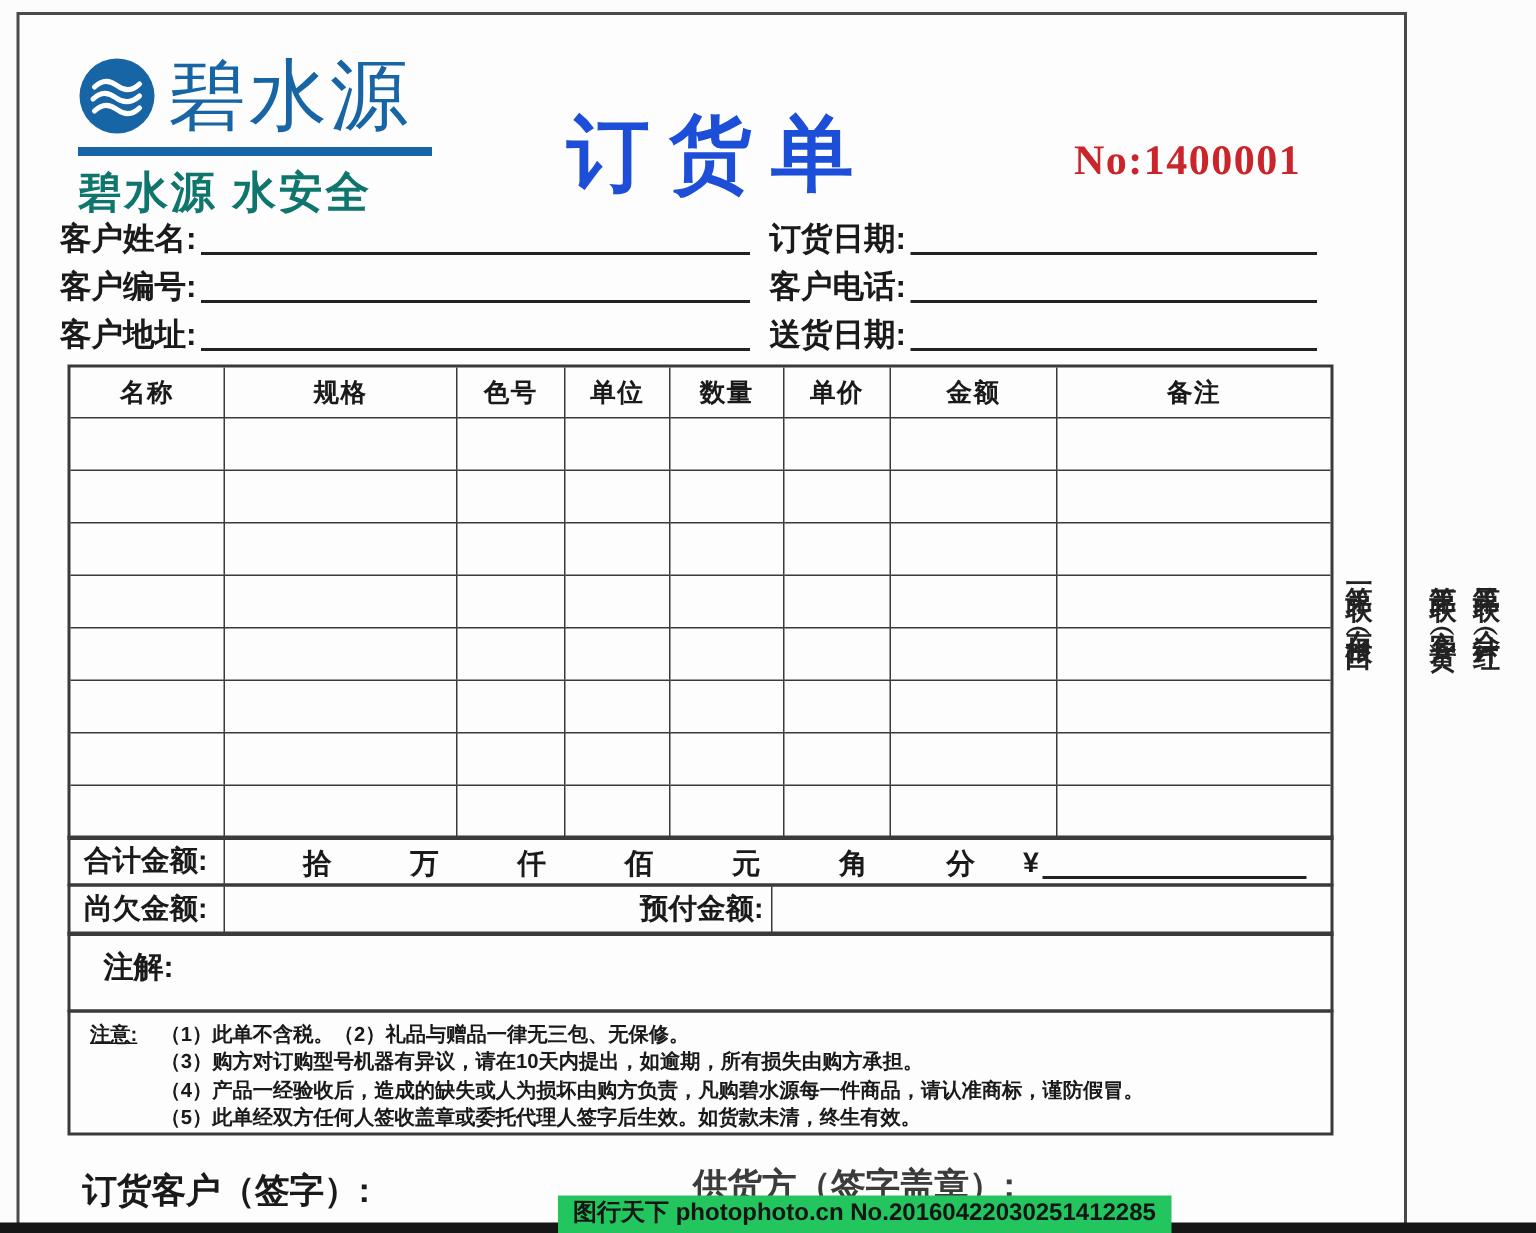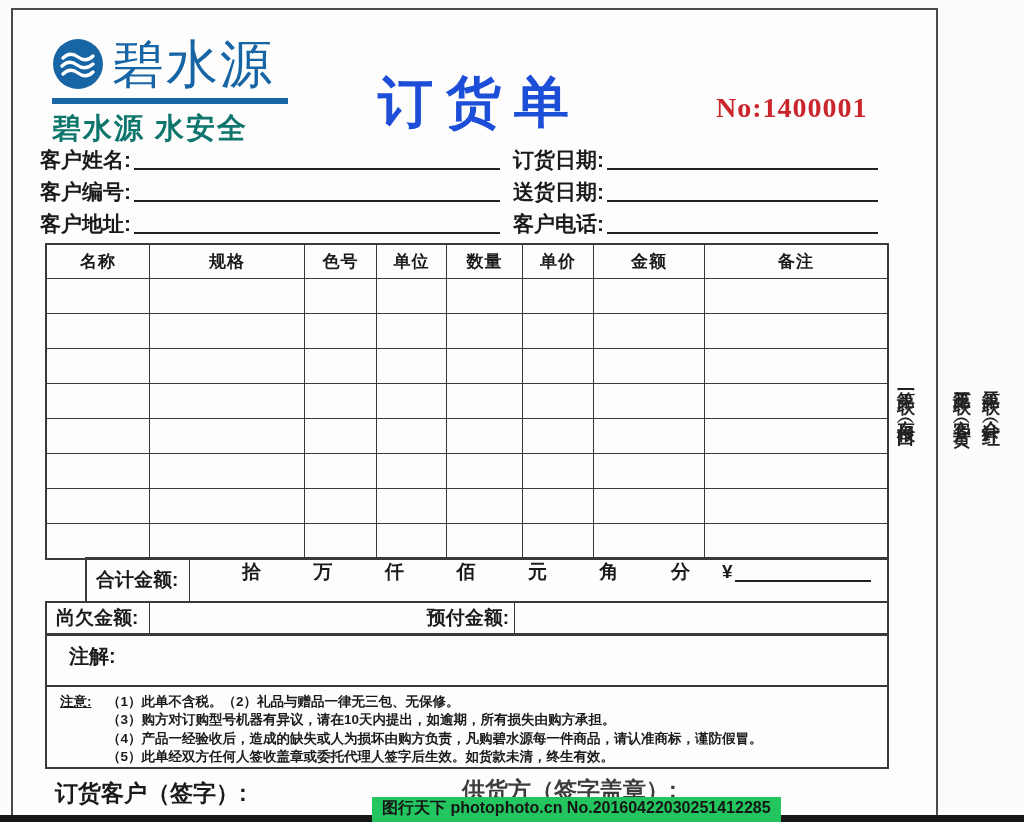--- a/index.html
+++ b/index.html
@@ -35,21 +35,21 @@
   .table-stack { position:absolute; left:45px; top:245px; width:844px; }
   .tbox { border:2.5px solid #3a3a3a; margin-top:-2.5px; background:transparent; }
 
   .items-grid { display:grid; grid-template-columns:103px 155px 72px 70px 76px 71px 111px 1fr; }
   .items-grid .cell { border-right:1.5px solid #3a3a3a; border-top:1.5px solid #3a3a3a;
                       height:35px; }
   .items-grid .cell.lastcol { border-right:none; }
   .items-grid .th { border-top:none; height:33px; display:flex; align-items:center; justify-content:center;
                     font-size:17px; font-weight:bold; letter-spacing:1px; }
 
-  .total-row { display:flex; height:46px; align-items:flex-start;margin-left:40px; }
+  .total-row { display:flex; height:34px; align-items:flex-end; }
   .label-cell { width:103px; align-self:stretch; border-right:1.5px solid #3a3a3a;
                 display:flex; align-items:center; padding-left:9px;
                 font-size:19px; font-weight:bold; white-space:nowrap; }
   .total-rest { flex:1; display:flex; align-items:center; padding:0 16px 0 52px; }
   .digit-units { display:flex; justify-content:space-between; width:448px;
                  font-size:19px; font-weight:bold; }
   .yen { font-size:19px; font-weight:bold; margin-left:32px; }
   .pay-line { flex:1; border-bottom:2px solid #222; height:20px; margin-left:2px; max-width:176px; }
 
   .owed-row { display:flex; height:35px; }
@@ -116,25 +116,25 @@
         <span class="flabel">客户地址:</span>
         <div class="fline"></div>
       </div>
     </div>
   <div class="fields-col right" id="fields-right">
       <div class="field-row">
         <span class="flabel">订货日期:</span>
         <div class="fline"></div>
       </div>
       <div class="field-row">
+        <span class="flabel">客户电话:</span>
+        <div class="fline"></div>
+      </div>
+      <div class="field-row">
         <span class="flabel">送货日期:</span>
-        <div class="fline"></div>
-      </div>
-      <div class="field-row">
-        <span class="flabel">客户电话:</span>
         <div class="fline"></div>
       </div>
     </div>
 
   <div class="table-stack">
 
     <div class="tbox items-grid" id="items-grid">
         <div class="cell th">名称</div>
         <div class="cell th">规格</div>
         <div class="cell th">色号</div>

